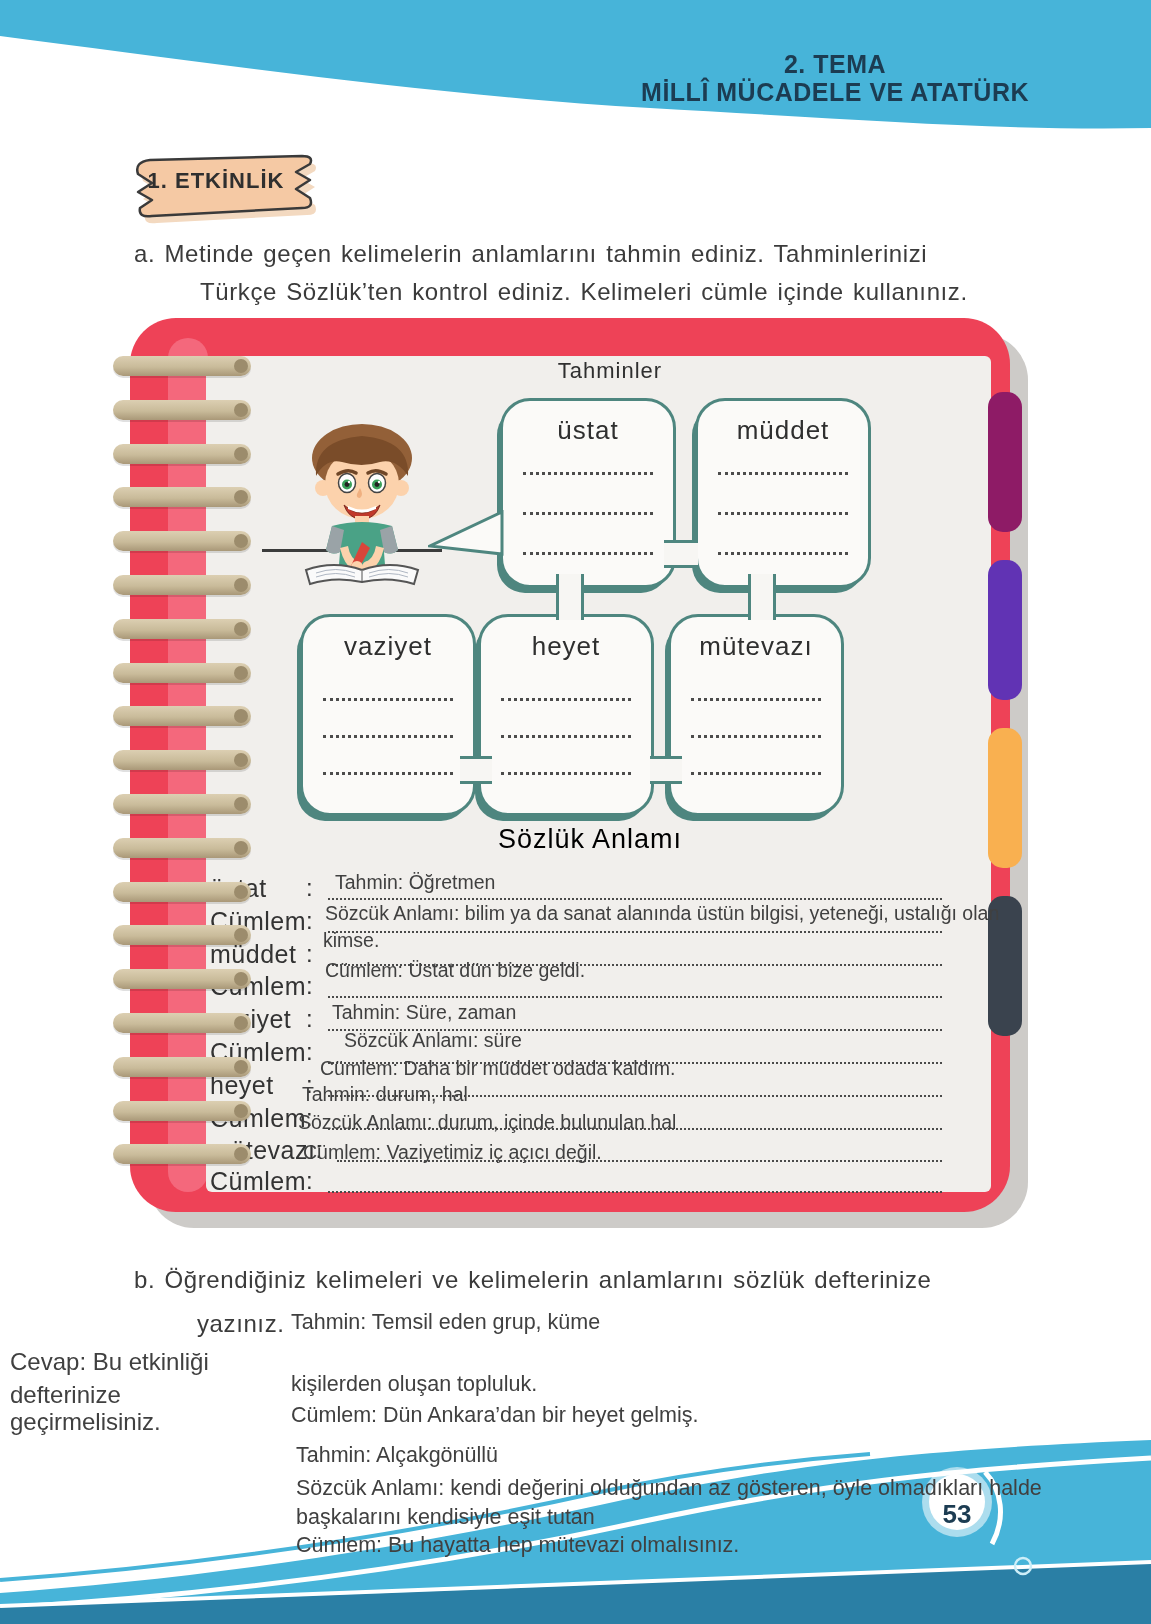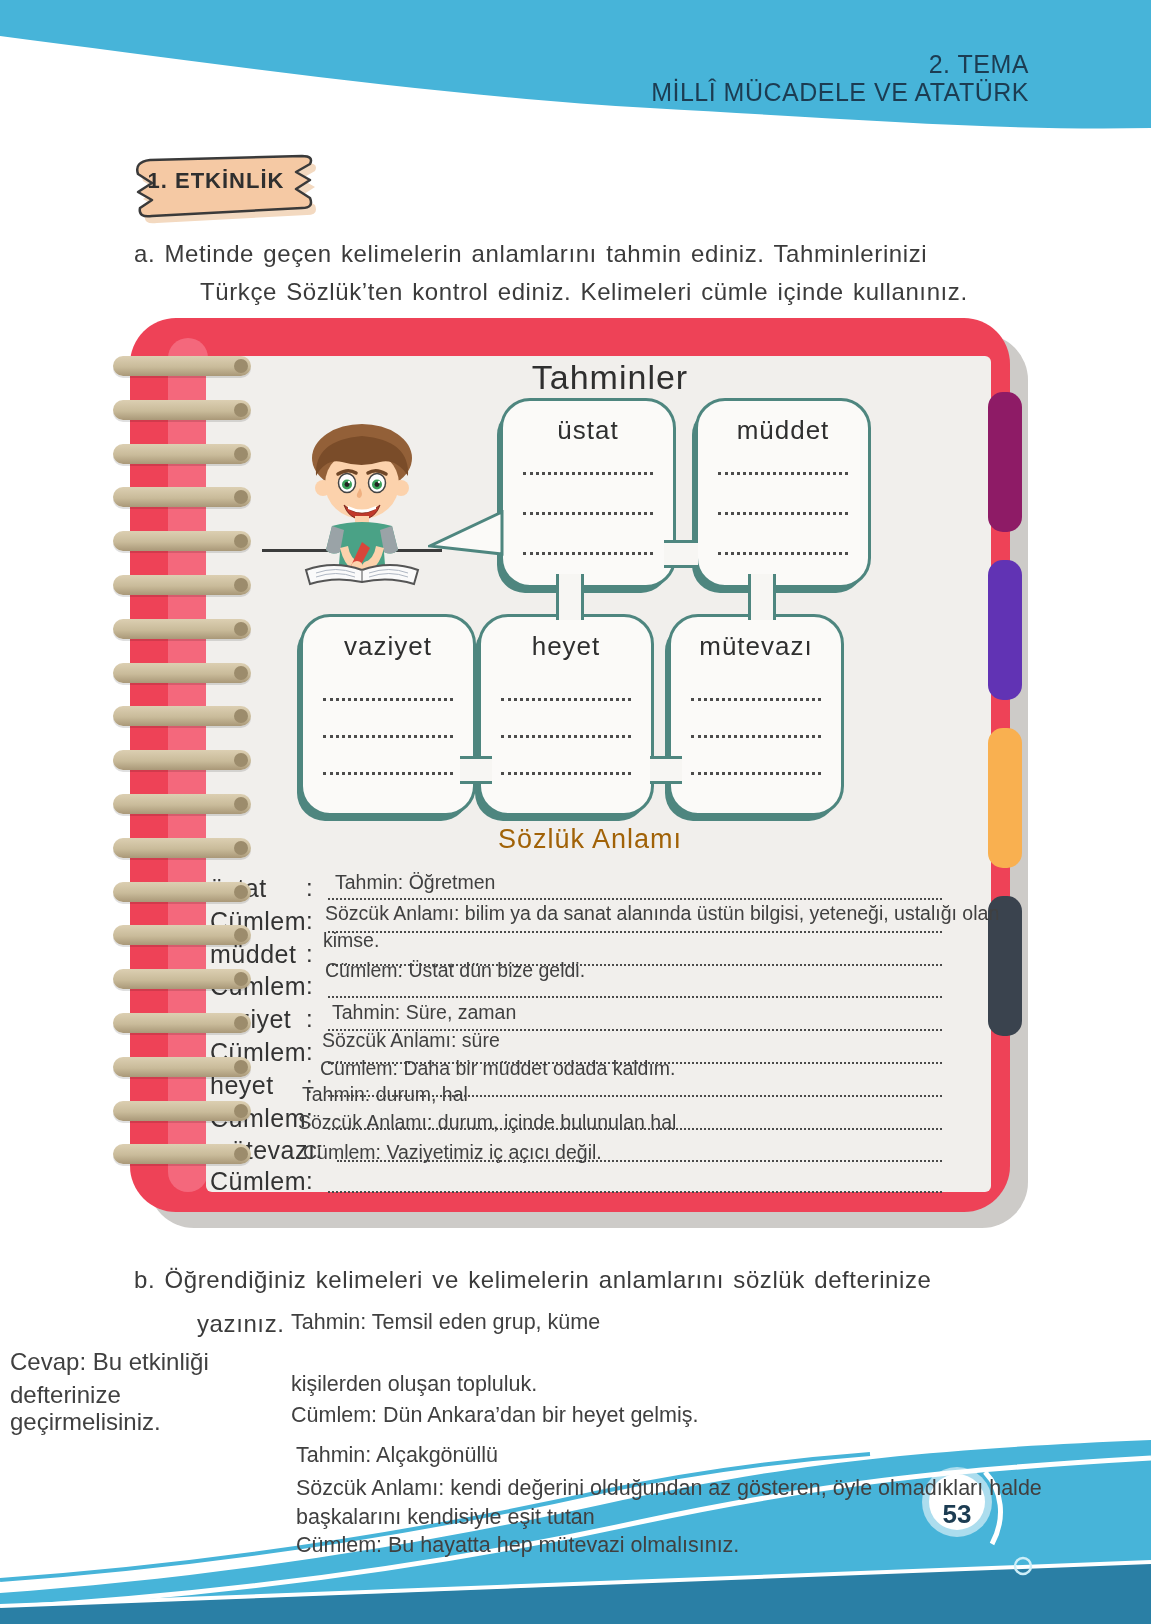--- a/index.html
+++ b/index.html
@@ -1,22 +1,22 @@
 <!DOCTYPE html>
 <html><head>
 <meta charset="utf-8">
 <style>
   html,body{margin:0;padding:0;background:#fff;}
   .page{position:relative;width:1151px;height:1624px;background:#ffffff;overflow:hidden;
         font-family:"Liberation Sans",sans-serif;}
 
   
   .header-wave{position:absolute;left:0;top:0;width:1151px;height:150px;z-index:1;}
-  .header-text{position:absolute;top:50px;right:122px;text-align:right;z-index:2;
-               color:#1c3c52;font-weight:400;letter-spacing:.5px;}
+  .header-text{position:absolute;top:50px;right:122px;text-align:center;z-index:2;
+               color:#1c3c52;font-weight:700;letter-spacing:.5px;}
   .ht1{font-size:25px;line-height:28px;}
   .ht2{font-size:25px;line-height:28px;}
 
   
   .badge{position:absolute;left:116px;top:148px;width:200px;height:78px;z-index:3;}
   .badge svg{position:absolute;left:0;top:0;}
   .badge-label{position:absolute;left:0;top:20px;width:200px;text-align:center;
                font-size:22px;font-weight:700;color:#2f2f2f;letter-spacing:1px;}
 
   
@@ -40,23 +40,23 @@
 
   
   .tab{position:absolute;left:988px;width:34px;height:140px;border-radius:15px;z-index:2;}
   .tab1{top:392px;background:#8e1b66;}
   .tab2{top:560px;background:#6133b4;}
   .tab3{top:728px;background:#f9b050;}
   .tab4{top:896px;background:#3a434e;}
 
   
   .tahminler{position:absolute;left:510px;top:358px;width:200px;text-align:center;
-             font-size:34px;color:#2f2f2f;z-index:3;letter-spacing:1px;}
+             font-size:22px;color:#2f2f2f;z-index:3;letter-spacing:1px;}
   .sozluk{position:absolute;left:480px;top:824px;width:220px;text-align:center;
-          font-size:27px;color:#a16207;z-index:3;letter-spacing:1px;}
+          font-size:27px;color:#000000;z-index:3;letter-spacing:1px;}
 
   
   .bubble{position:absolute;background:#fbfaf8;border:3px solid #4e867f;border-radius:30px;
           box-shadow:-5px 7px 0 -2px #4e867f;z-index:3;}
   .bubble .bword{margin-top:14px;text-align:center;font-size:26px;color:#2f2f2f;letter-spacing:1px;}
   .bubble .bline{margin:0 20px;border-bottom:3px dotted #4c4c4c;}
   .row1{top:398px;height:184px;width:170px;}
   .row2{top:614px;height:196px;width:170px;}
   .b-ustat{left:500px;}
   .b-muddet{left:695px;}
@@ -87,21 +87,21 @@
   .dict-row:nth-of-type(3){top:940px;}  .dict-row:nth-of-type(4){top:972px;}
   .dict-row:nth-of-type(5){top:1005px;} .dict-row:nth-of-type(6){top:1038px;}
   .dict-row:nth-of-type(7){top:1071px;} .dict-row:nth-of-type(8){top:1104px;}
   .dict-row:nth-of-type(9){top:1136px;} .dict-row:nth-of-type(10){top:1167px;}
 
   
   .red{color:#404040;white-space:nowrap;z-index:30;position:absolute;}
   .ov{font-size:19.5px;}
   .ov1{left:335px;top:871px;}  .ov2{left:325px;top:902px;}
   .ov3{left:323px;top:929px;}  .ov4{left:325px;top:959px;}
-  .ov5{left:332px;top:1001px;} .ov6{left:322px;top:1029px;}
+  .ov5{left:332px;top:1001px;} .ov6{left:344px;top:1029px;}
   .ov7{left:320px;top:1057px;} .ov8{left:302px;top:1083px;}
   .ov9{left:298px;top:1111px;} .ov10{left:303px;top:1141px;}
 
   .cevap{font-size:24px;}
   .cv-1{left:10px;top:1348px;} .cv-2{left:10px;top:1381px;} .cv-3{left:10px;top:1408px;}
 
   .blk{font-size:21.5px;}
   .hy-1{left:291px;top:1310px;} .hy-2{left:291px;top:1341px;}
   .hy-3{left:291px;top:1372px;} .hy-4{left:291px;top:1403px;}
   .mt-1{left:296px;top:1443px;} .mt-2{left:296px;top:1476px;}

